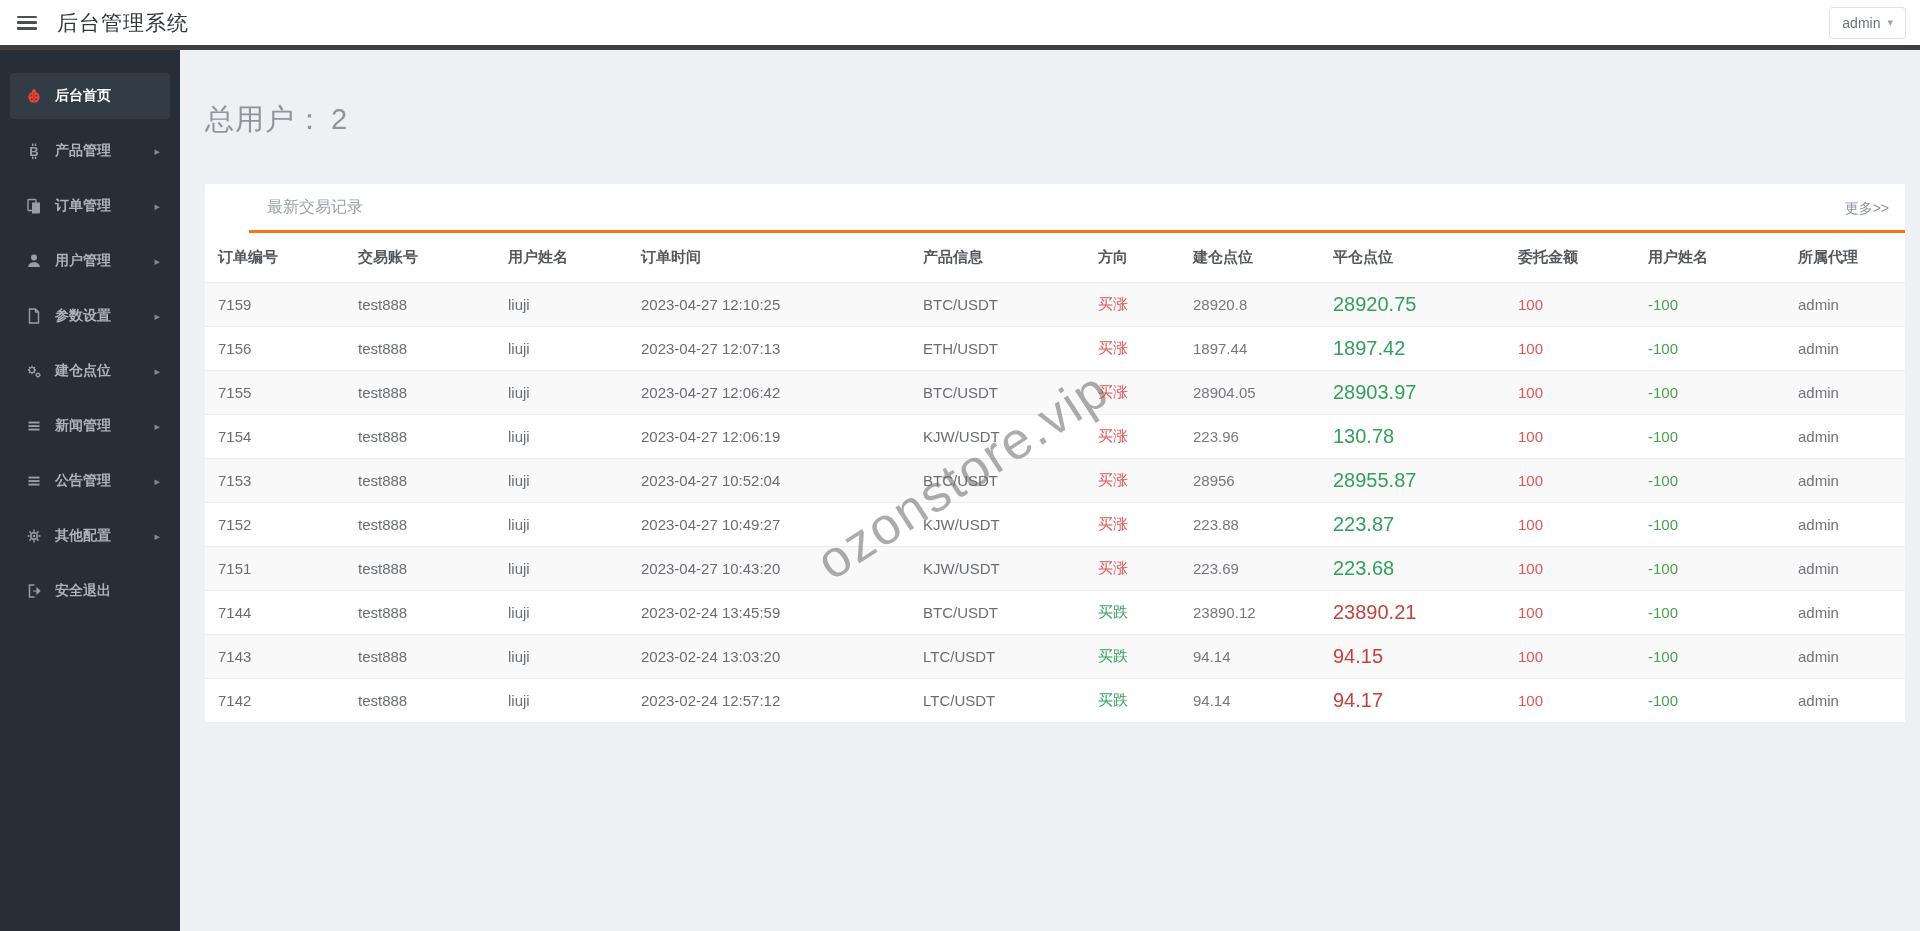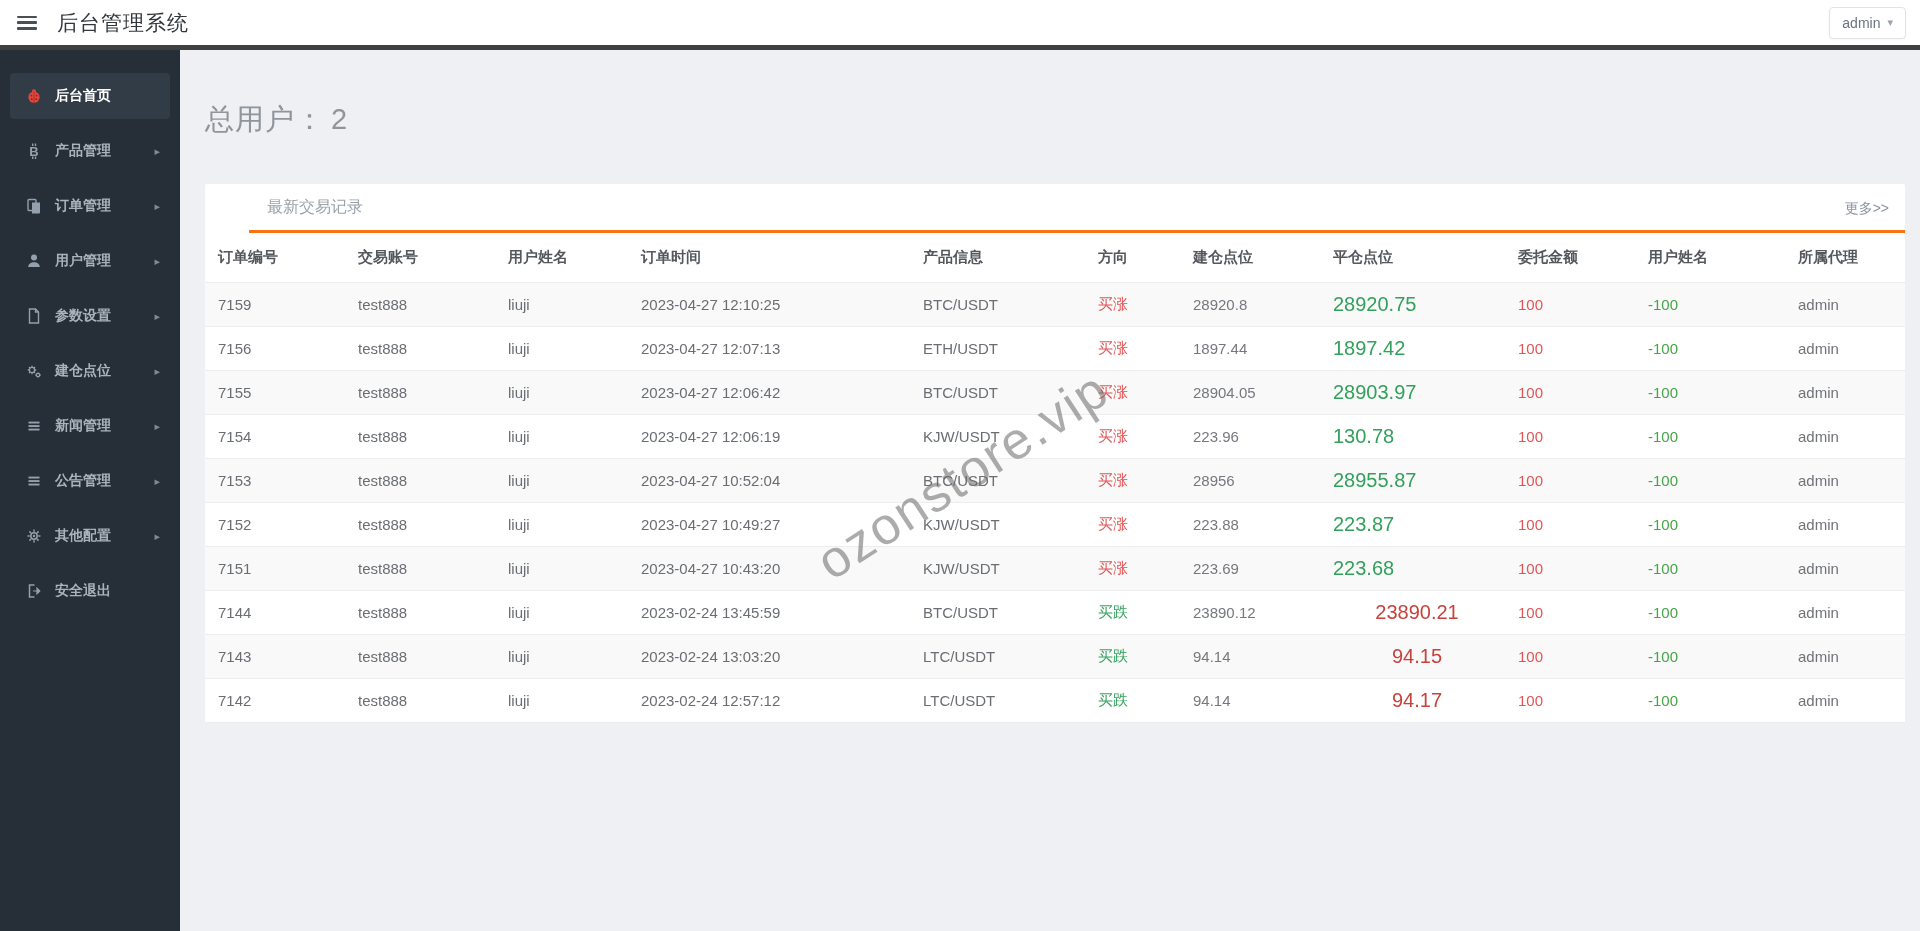--- a/index.html
+++ b/index.html
@@ -60,21 +60,21 @@
   td {
     font-size: 15px; color: #6a6e73; height: 44px; padding: 0 4px 0 13px;
     border-bottom: 1px solid #ededed; white-space: nowrap; overflow: hidden;
   }
   tbody tr:nth-child(odd) { background: #f9f9f9; }
   tbody tr:nth-child(even) { background: #ffffff; }
   .txt-red { color: #e25555; }
   .txt-green { color: #35a35f; }
   td.c-close { font-size: 20px; }
   td.val-green { color: #33a05c; }
-  td.val-red { color: #c8423c; text-align: center; }
+  td.val-red { color: #c8423c; }
   td.c-amount { color: #e25555; }
   td.c-pnl { color: #47a447; }
   td.c-open { color: #75787d; }
   td.c-agent { color: #707379; }
   
   .watermark {
     position: absolute; left: 615px; top: 395px; z-index: 6;
     font-size: 52px; color: rgba(103,103,103,0.55); letter-spacing: 2px;
     transform: rotate(-33deg); pointer-events: none; white-space: nowrap;
   }

